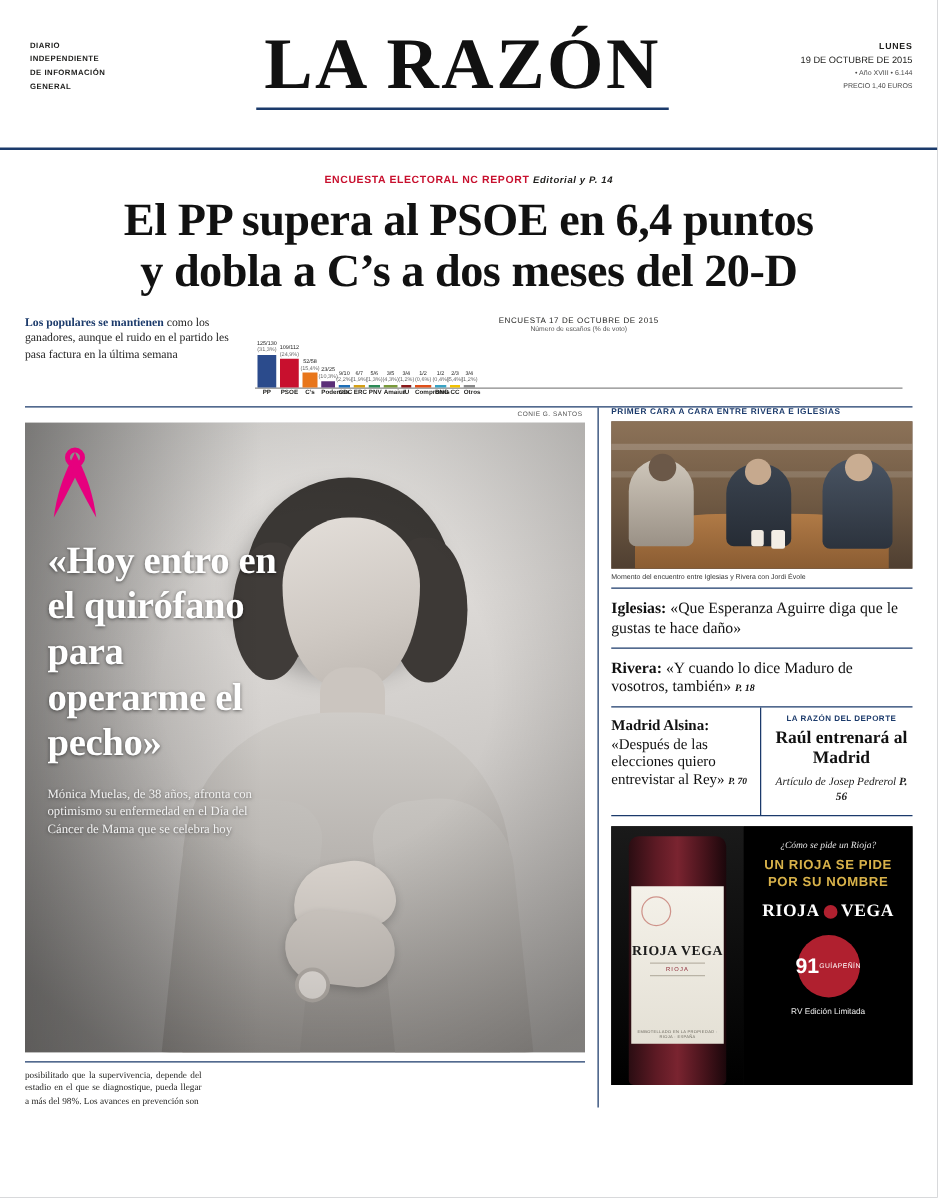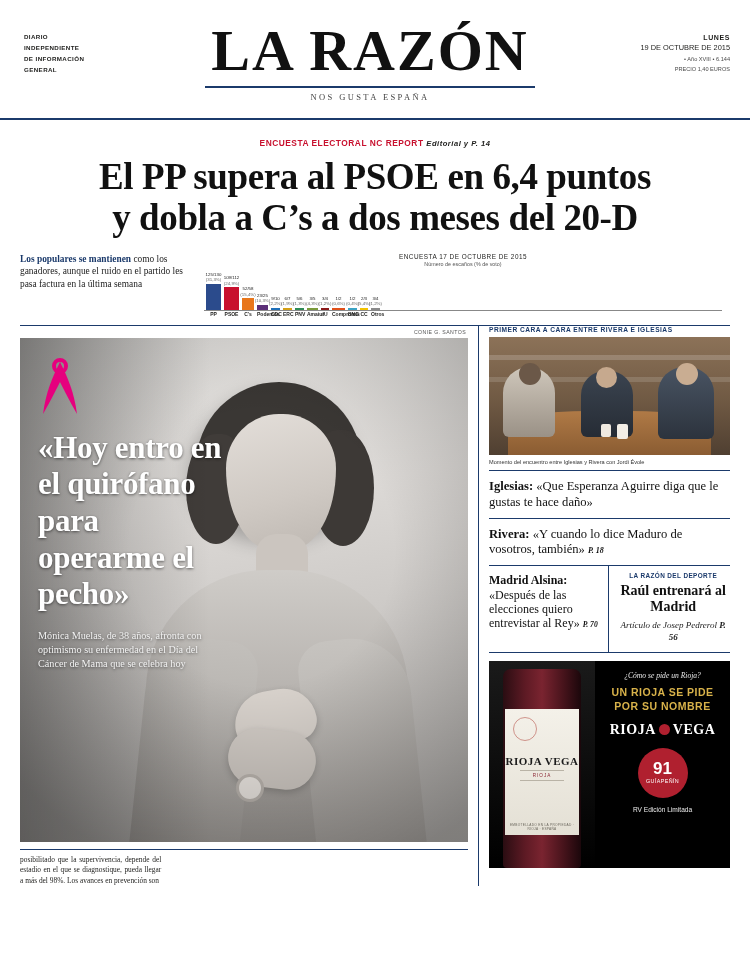--- a/index.html
+++ b/index.html
@@ -624,21 +624,21 @@
     border-radius: 50%;
     background: #b0202f;
   }
   .ad-badge {
     margin: 10px auto 0;
     width: 50px; height: 50px;
     border-radius: 50%;
     background: #b0202f;
     color: #fff;
     display: flex;
-    flex-direction: column;
+    flex-direction: row;
     align-items: center;
     justify-content: center;
     line-height: 1;
   }
   .ad-badge .num {
     font-family: "Liberation Sans", sans-serif;
     font-size: 17px;
     font-weight: bold;
   }
   .ad-badge .src {
@@ -664,21 +664,20 @@
       <div class="imprint">
         <div>DIARIO</div>
         <div>INDEPENDIENTE</div>
         <div>DE INFORMACIÓN</div>
         <div>GENERAL</div>
       </div>
     </div>
     <div class="mast-center">
       <div class="logo">LA RAZÓN</div>
       <div class="logo-rule"></div>
-      <div class="slogan">NOS GUSTA ESPAÑA</div>
     </div>
     <div class="mast-right">
       <div class="day">LUNES</div>
       <div class="date">19 DE OCTUBRE DE 2015</div>
       <div class="meta">
         <div>• Año XVIII • 6.144</div>
         <div>PRECIO 1,40 EUROS</div>
       </div>
     </div>
   </div>

